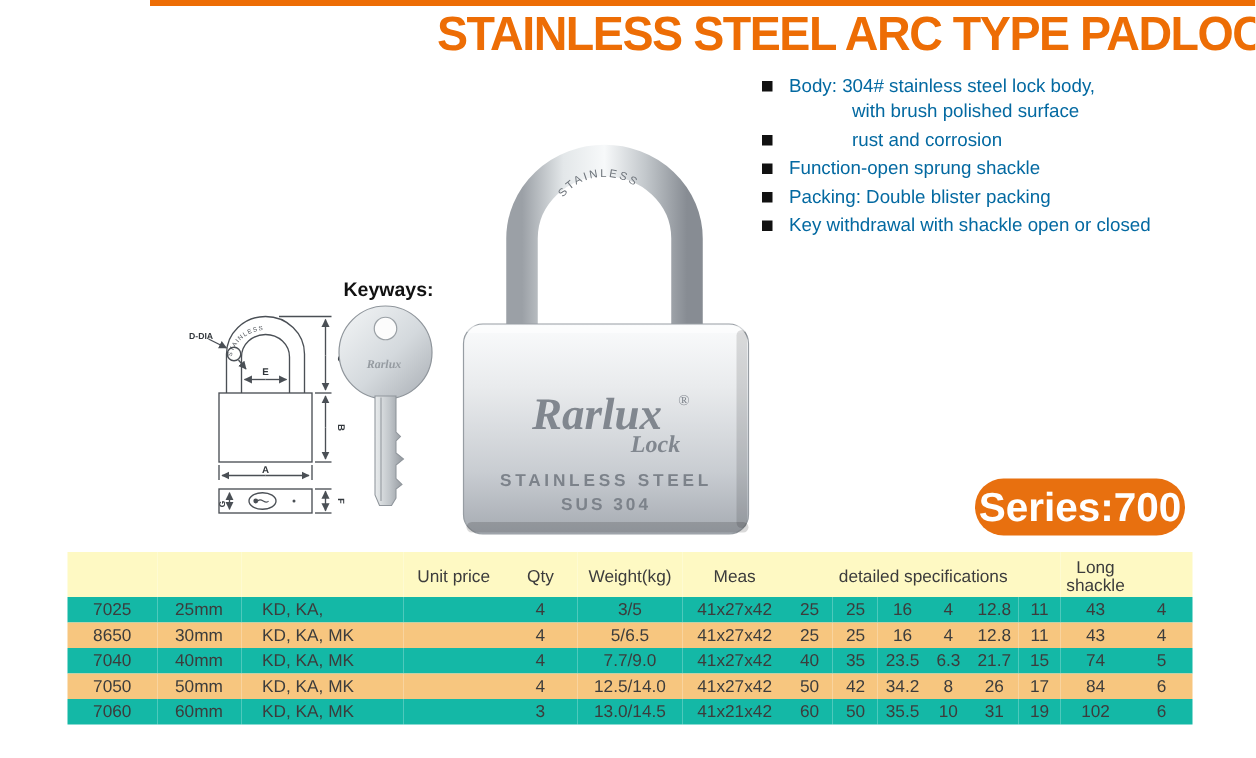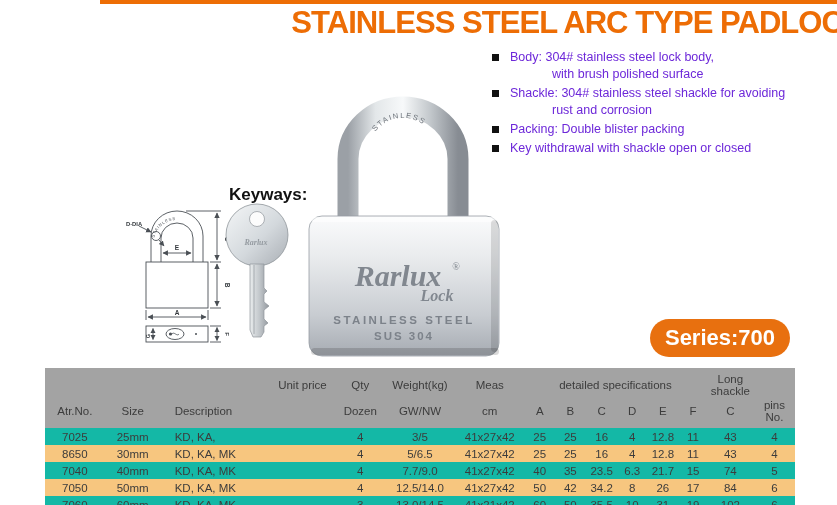--- a/index.html
+++ b/index.html
@@ -2,34 +2,34 @@
 <html><head>
 <meta charset="utf-8">
 <style>
   html,body{margin:0;padding:0;background:#fff;}
   .page{position:relative;width:837px;height:505px;background:#fff;overflow:hidden;
         font-family:"Liberation Sans",sans-serif;color:#222;}
   .topbar{position:absolute;left:100px;right:0;top:0;height:4px;background:#ED6D05;}
   .title{position:absolute;left:283px;top:4px;width:552px;text-align:center;
          font-size:32px;font-weight:bold;color:#ED6D05;letter-spacing:-1px;
          transform:scaleX(0.97);transform-origin:center;white-space:nowrap;margin:0;}
-  .features{position:absolute;left:492px;top:49px;width:316px;font-size:12.5px;color:#6d28d9;}
+  .features{position:absolute;left:508px;top:49px;width:316px;font-size:12.5px;color:#0369a1;}
   .feature{position:relative;padding-left:18px;margin-bottom:2px;line-height:17px;}
   .feature .bullet{position:absolute;left:0;top:5px;width:7px;height:7px;background:#111;}
   .feature .line2{padding-left:42px;}
-  .keyways{position:absolute;left:229px;top:185px;font-size:17px;font-weight:bold;color:#111;}
+  .keyways{position:absolute;left:229px;top:185px;font-size:13px;font-weight:bold;color:#111;}
   .keysvg{position:absolute;left:220px;top:202px;}
   .padlock{position:absolute;left:296px;top:84px;}
   .diagram{position:absolute;left:126px;top:190px;}
   .badge{position:absolute;left:650px;top:319px;width:140px;height:38px;background:#E8700F;
-         border-radius:19px;color:#fff;font-size:22px;font-weight:bold;
+         border-radius:19px;color:#fff;font-size:27px;font-weight:bold;
          display:flex;align-items:center;justify-content:center;}
   table.spec{position:absolute;left:45px;top:368px;width:750px;border-collapse:collapse;
              table-layout:fixed;font-size:11.5px;color:#3c3c3c;}
-  table.spec th{font-weight:normal;background:#a3a3a3;padding:1px 0;text-align:center;}
+  table.spec th{font-weight:normal;background:#fef9c3;padding:1px 0;text-align:center;}
   table.spec thead tr.hr1 th{padding-top:5px;}
   table.spec thead tr.hr2 th{padding-bottom:5px;}
   table.spec td{padding:2.5px 0;text-align:center;}
   table.spec .left{text-align:left;padding-left:14px;}
   tr.cream td{background:#14b8a6;}
   tr.tan td{background:#F7C67F;}
 </style>
 </head>
 <body>
 
@@ -38,22 +38,25 @@
   <h1 class="title">STAINLESS STEEL ARC TYPE PADLOCK</h1>
 
   <div class="features">
     <div class="feature">
       <span class="bullet"></span>
       <div>Body: 304# stainless steel lock body,</div>
       <div class="line2">with brush polished surface</div>
     </div>
     <div class="feature">
       <span class="bullet"></span>
-      <div>Shackle: 304# stainless steel shackle for avoiding</div>
       <div class="line2">rust and corrosion</div>
+    </div>
+    <div class="feature">
+      <span class="bullet"></span>
+      <div>Function-open sprung shackle</div>
     </div>
     <div class="feature">
       <span class="bullet"></span>
       <div>Packing: Double blister packing</div>
     </div>
     <div class="feature">
       <span class="bullet"></span>
       <div>Key withdrawal with shackle open or closed</div>
     </div>
   </div>
@@ -194,37 +197,20 @@
         <th></th>
         <th></th>
         <th>Unit price</th>
         <th>Qty</th>
         <th>Weight(kg)</th>
         <th>Meas</th>
         <th colspan="6">detailed specifications</th>
         <th>Long shackle</th>
         <th></th>
       </tr>
-      <tr class="hr2">
-        <th>Atr.No.</th>
-        <th>Size</th>
-        <th class="left">Description</th>
-        <th></th>
-        <th>Dozen</th>
-        <th>GW/NW</th>
-        <th>cm</th>
-        <th>A</th>
-        <th>B</th>
-        <th>C</th>
-        <th>D</th>
-        <th>E</th>
-        <th>F</th>
-        <th>C</th>
-        <th>pins No.</th>
-      </tr>
     </thead>
     <tbody id="spec-body">
         <tr class="cream">
           <td>7025</td>
           <td>25mm</td>
           <td class="left">KD, KA,</td>
           <td></td>
           <td>4</td>
           <td>3/5</td>
           <td>41x27x42</td>

